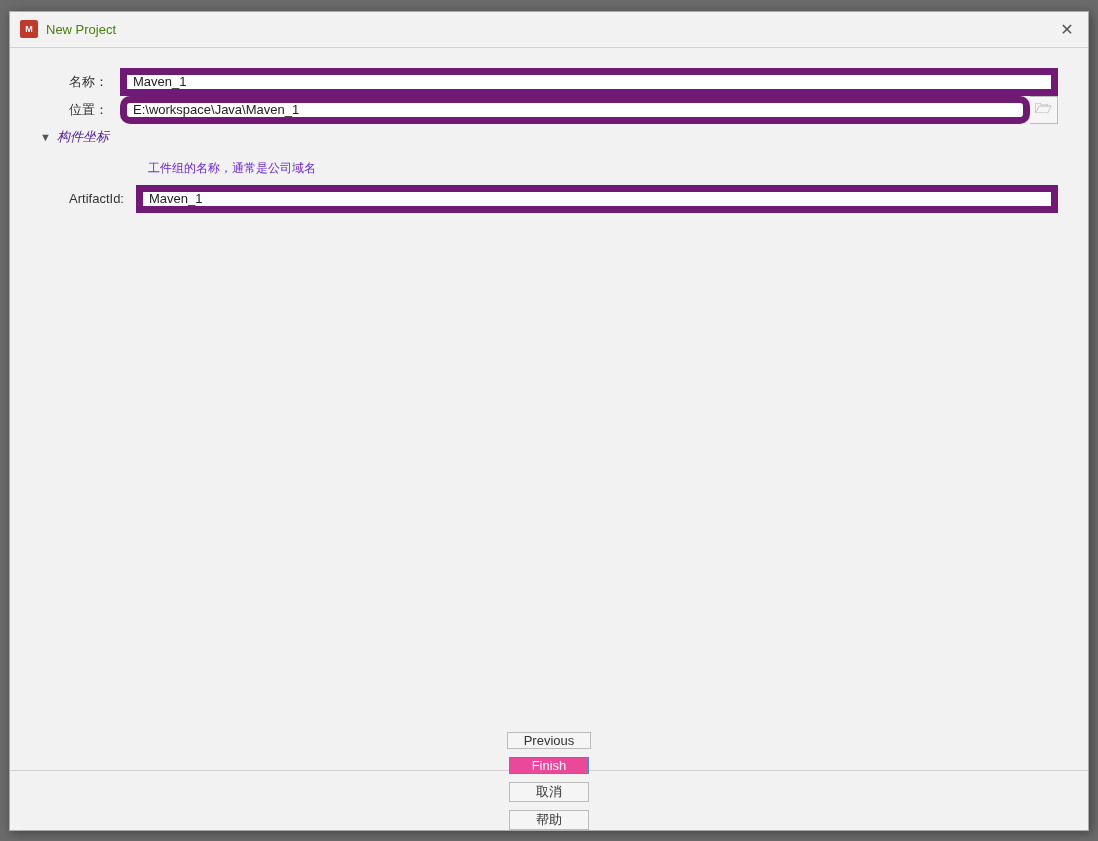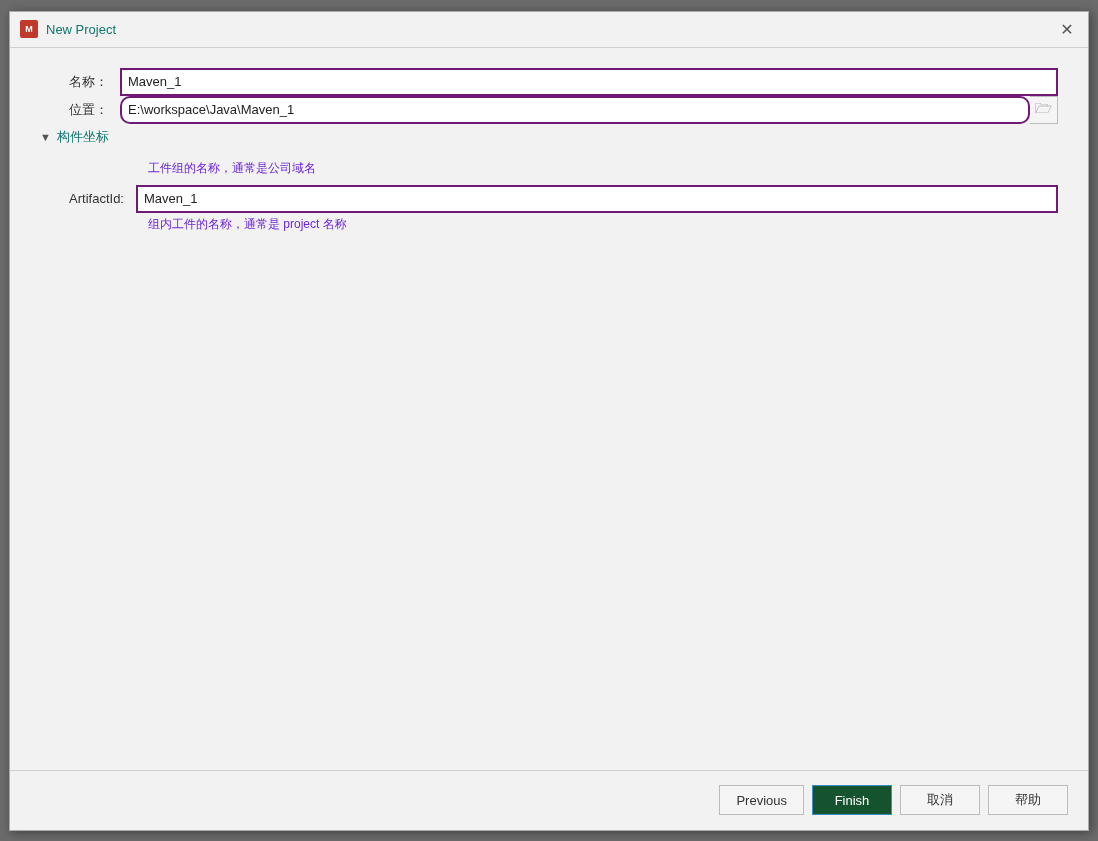--- a/index.html
+++ b/index.html
@@ -45,21 +45,21 @@
       margin-right: 8px;
       display: flex;
       align-items: center;
       justify-content: center;
     }
 
     .title-bar-title {
       flex: 1;
       font-size: 13px;
       font-weight: normal;
-      color: #0f766e;
+      color: #4d7c0f;
     }
 
     .title-bar-close {
       width: 22px;
       height: 22px;
       display: flex;
       align-items: center;
       justify-content: center;
       cursor: pointer;
       font-size: 16px;
@@ -84,21 +84,21 @@
       text-align: right;
       padding-right: 12px;
       color: #333;
       font-size: 13px;
       flex-shrink: 0;
     }
 
     .form-input {
       flex: 1;
       height: 28px;
-      border: 2px solid #701a75;
+      border: 7px solid #701a75;
       background: white;
       padding: 2px 6px;
       font-size: 13px;
       font-family: inherit;
       outline: none;
       color: #222;
     }
 
     .form-input-active {
       border-color: #4a9fd5;
@@ -137,21 +137,22 @@
 
     .section-collapse-icon {
       color: #555;
       margin-right: 6px;
       cursor: pointer;
       font-size: 11px;
     }
 
     .section-title {
       font-size: 13px;
-      color: #0f766e;
+      color: #4c1d95;
+      font-style: italic;
     }
 
     .section-content {
       padding-left: 16px;
     }
 
     .hint-text {
       font-size: 12px;
       color: #6d28d9;
       margin-top: 3px;
@@ -163,36 +164,37 @@
     .footer {
       border-top: 1px solid #d0d0d0;
       height: 60px;
       display: flex;
       align-items: center;
       justify-content: flex-end;
       padding: 0 20px;
       gap: 8px;
       flex-shrink: 0;
       background: #f2f2f2;
+      flex-direction: column;
     }
 
     .btn {
       height: 30px;
       min-width: 80px;
       padding: 0 16px;
       border: 1px solid #bbb;
       background: #f5f5f5;
       cursor: pointer;
       font-size: 13px;
       font-family: inherit;
       color: #333;
     }
 
     .btn-primary {
-      background: #14532d;
+      background: #ec4899;
       color: white;
       border-color: #3a8fc5;
     }
 
     
     .maven-icon {
       width: 18px;
       height: 18px;
       background: #c0392b;
       border-radius: 2px;
@@ -247,21 +249,20 @@
     </div>
 
     <div class="section-content">
 
       <div class="hint-text">工件组的名称，通常是公司域名</div>
 
       <div class="form-row">
         <span class="form-label">ArtifactId:</span>
         <input class="form-input" type="text" value="Maven_1" style="">
       </div>
-      <div class="hint-text">组内工件的名称，通常是 project 名称</div>
 
     </div>
   </div>
 
   <div class="footer">
     <button class="btn">Previous</button>
     <button class="btn btn-primary">Finish</button>
     <button class="btn">取消</button>
     <button class="btn">帮助</button>
   </div>

